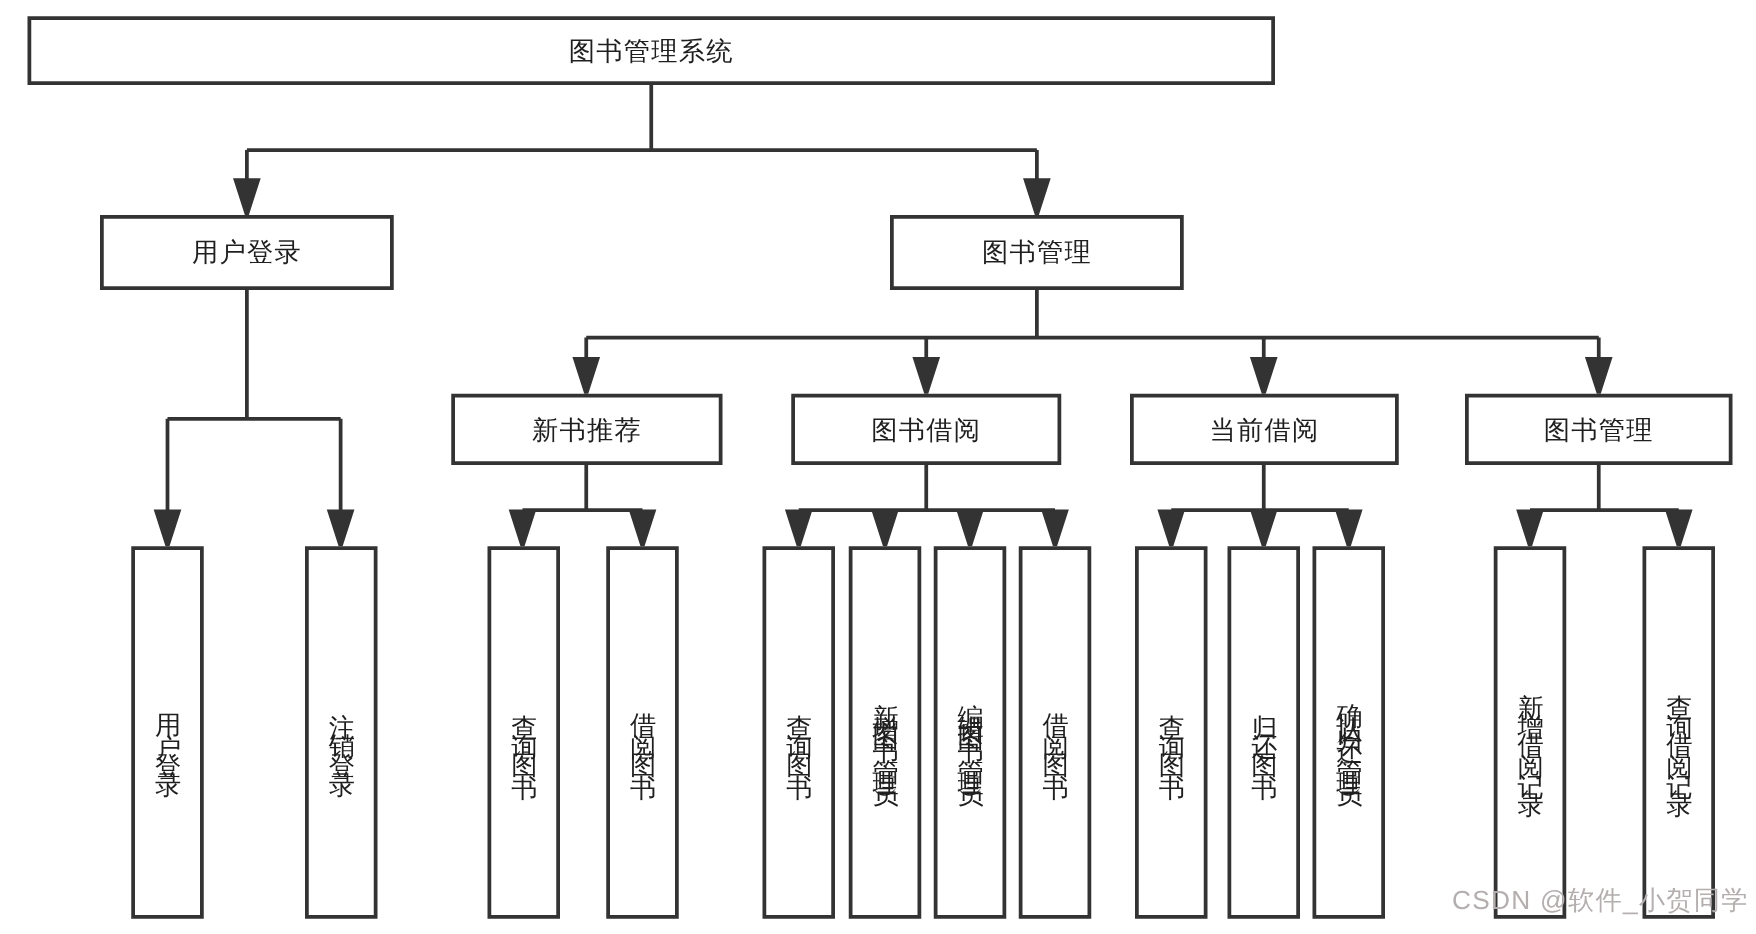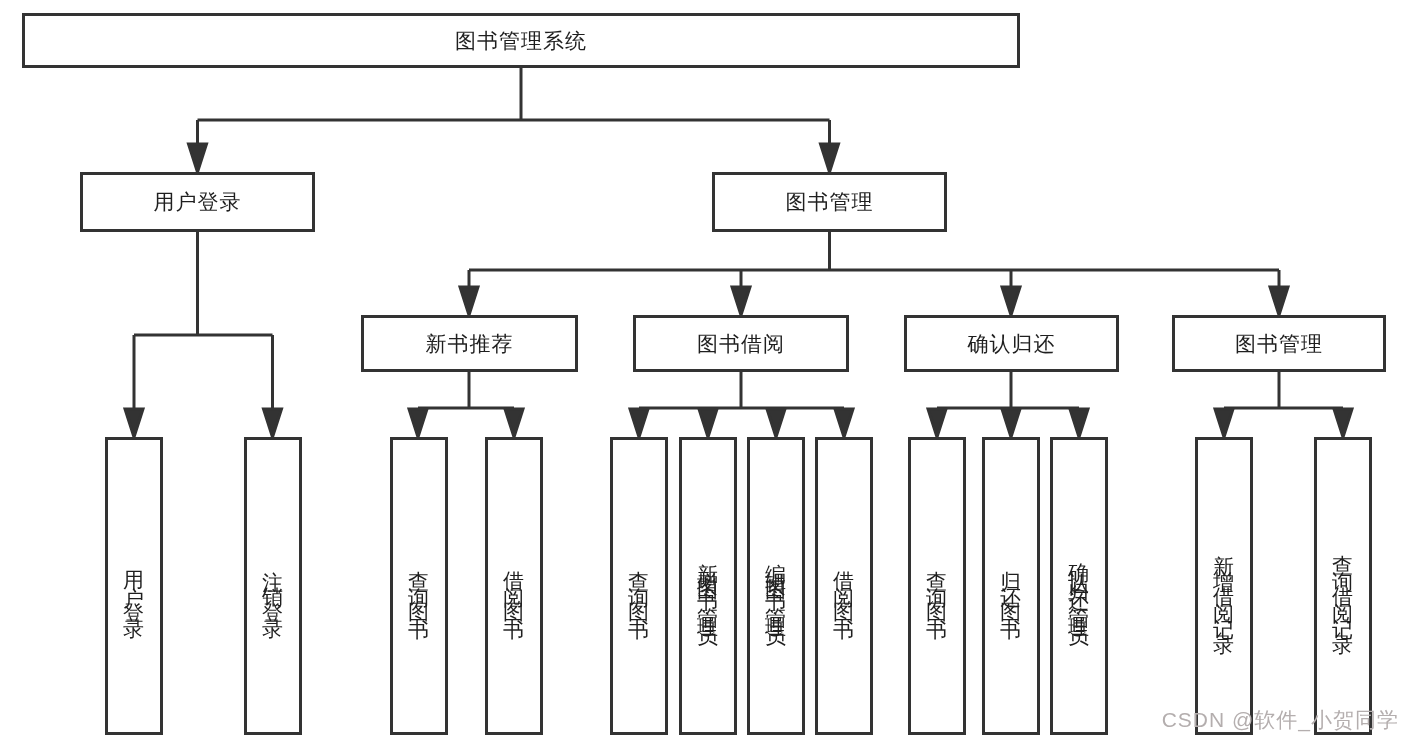--- a/index.html
+++ b/index.html
@@ -127,21 +127,21 @@
     <span class="h-label">图书管理</span>
   </div>
 
   <div class="node" style="left:361px; top:315px; width:217px; height:57px;">
     <span class="h-label">新书推荐</span>
   </div>
   <div class="node" style="left:633px; top:315px; width:216px; height:57px;">
     <span class="h-label">图书借阅</span>
   </div>
   <div class="node" style="left:904px; top:315px; width:215px; height:57px;">
-    <span class="h-label">确认归还</span>
+    <span class="h-label">当前借阅</span>
   </div>
   <div class="node" style="left:1172px; top:315px; width:214px; height:57px;">
     <span class="h-label">图书管理</span>
   </div>
 
   <div class="node" style="left:105px; top:437px; width:58px; height:298px;">
     <span class="vtext" style="letter-spacing: 16px;">用户登录</span>
   </div>
   <div class="node" style="left:244px; top:437px; width:58px; height:298px;">
     <span class="vtext" style="letter-spacing: 16px;">注销登录</span>

